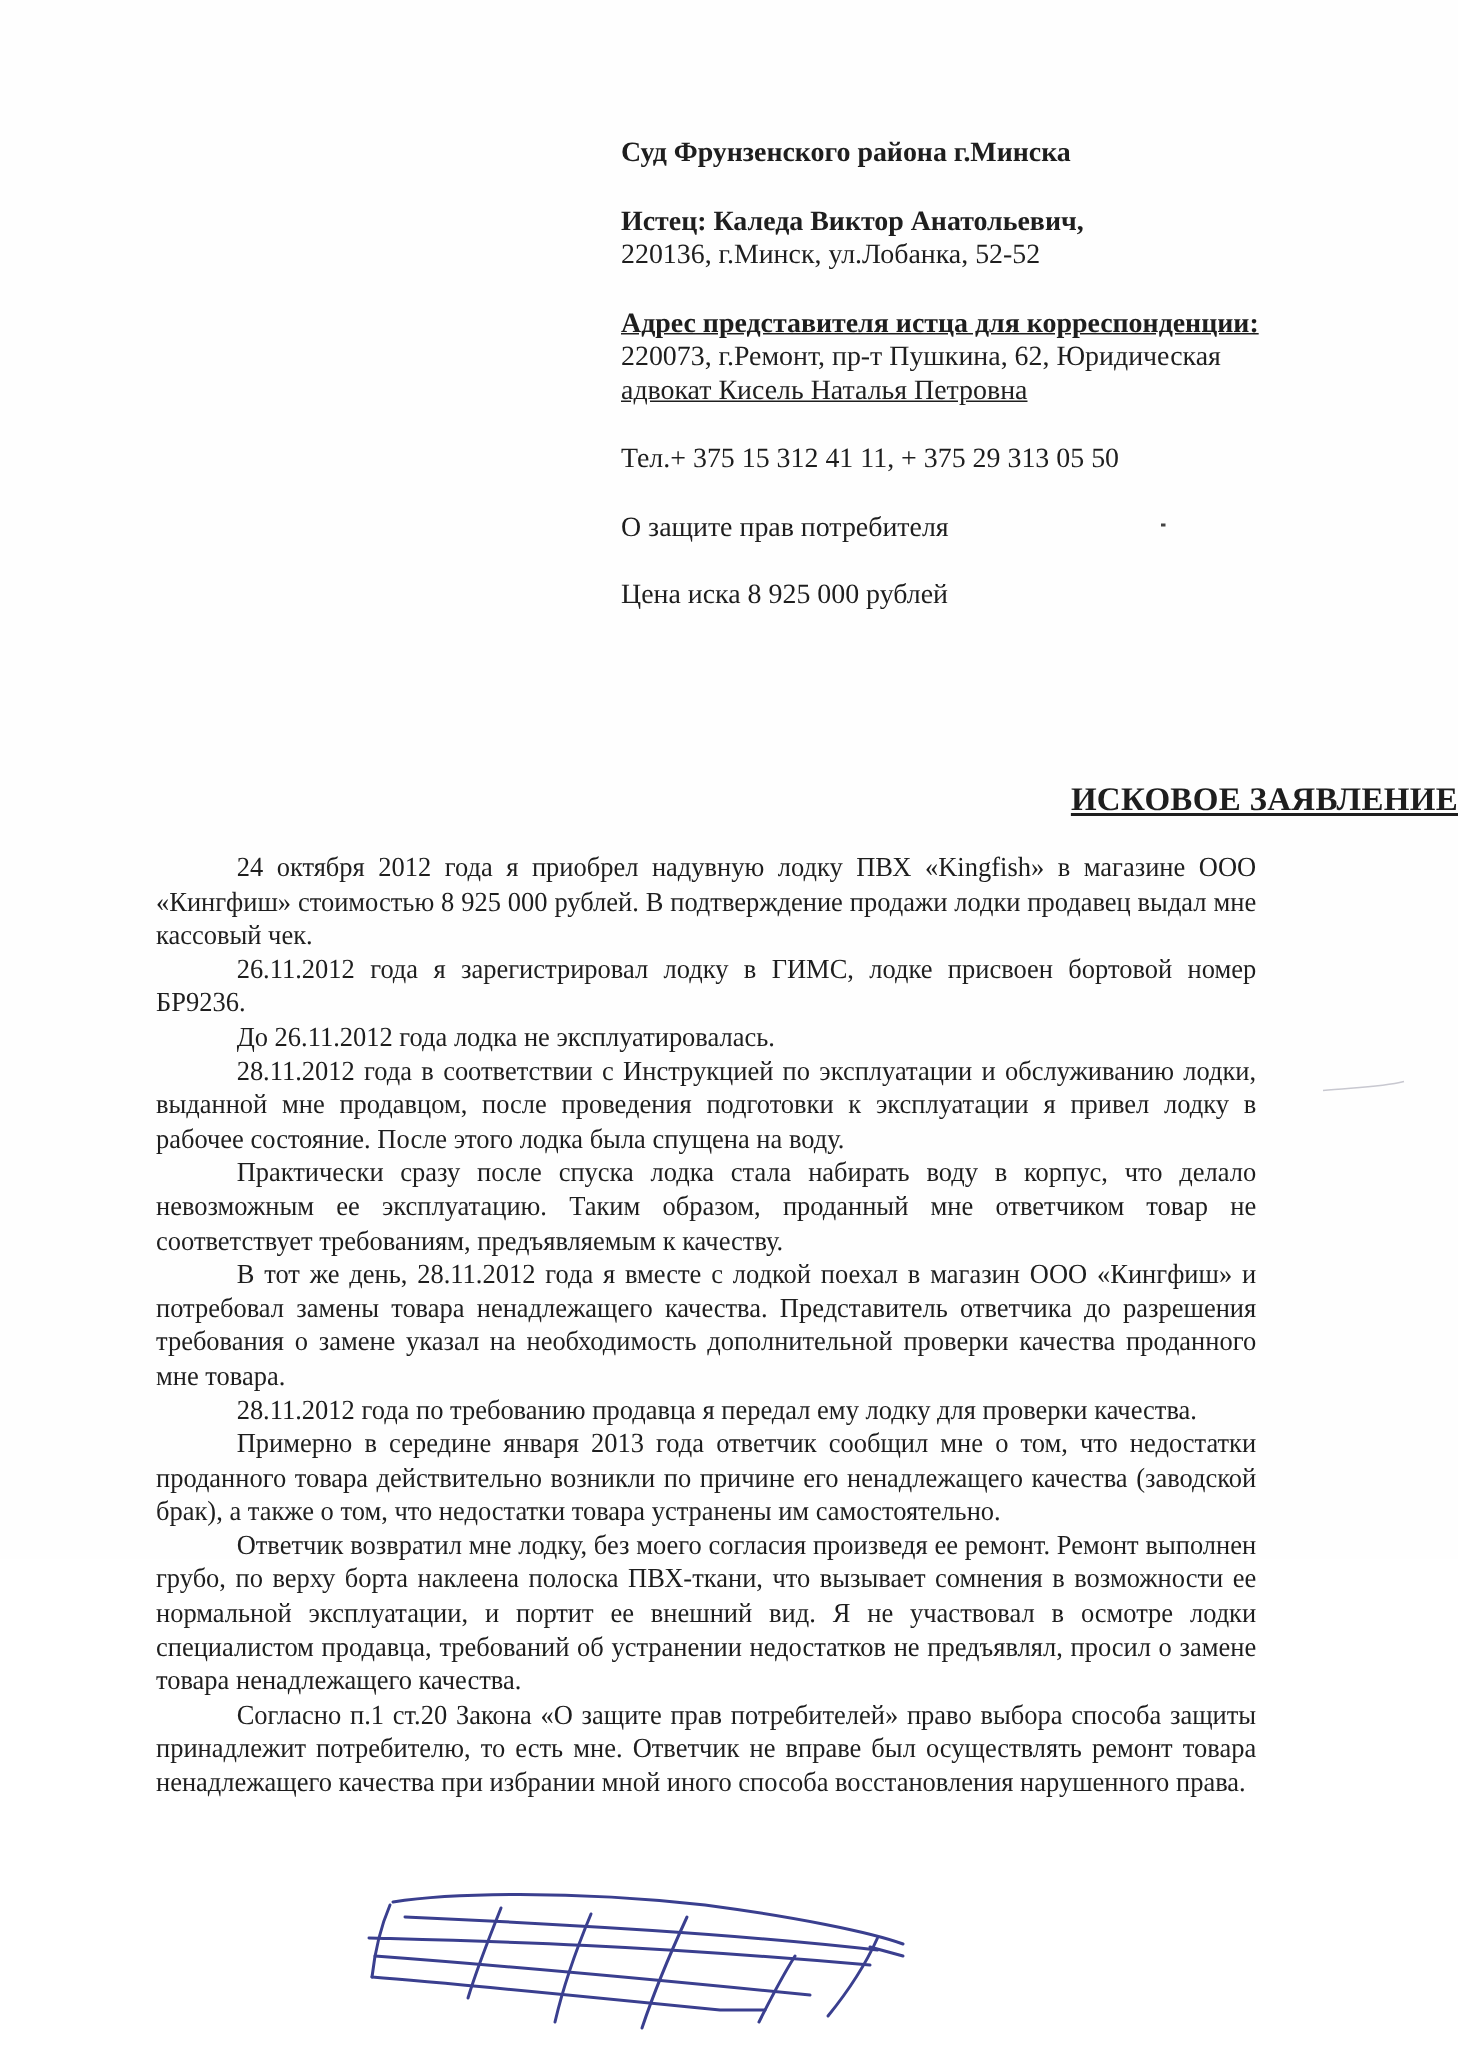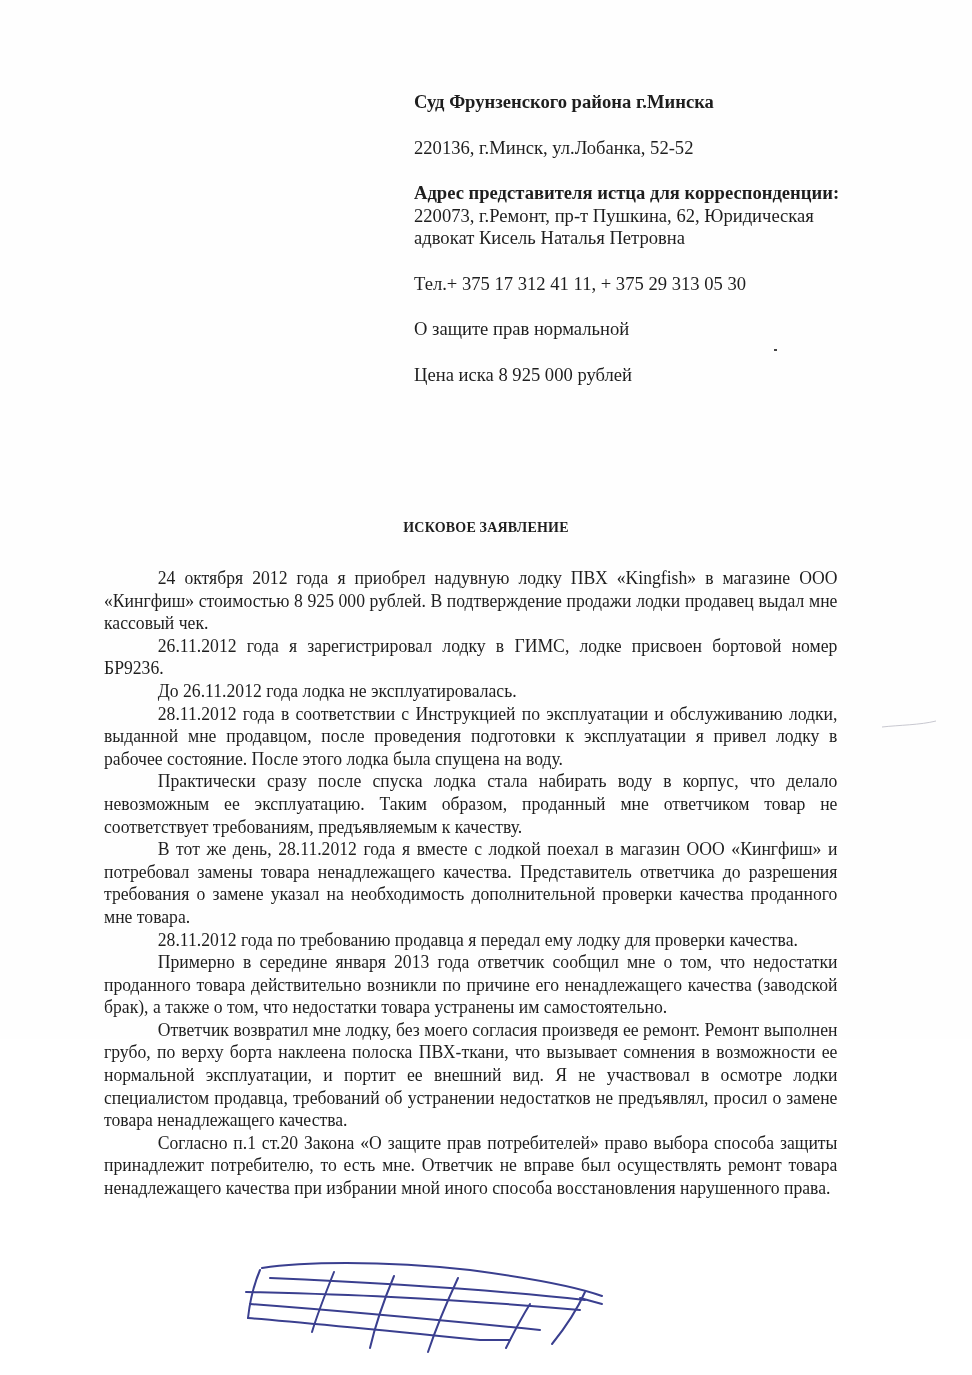--- a/index.html
+++ b/index.html
@@ -1,48 +1,49 @@
 <!DOCTYPE html>
 <html><head>
 <meta charset="utf-8">
 <style>
   html, body { margin: 0; padding: 0; background: #ffffff; }
   body { width: 972px; height: 1375px; position: relative; overflow: hidden;
          font-family: "Liberation Serif", "DejaVu Serif", serif; color: #1e1e1e; }
   .page { position: absolute; left: 0; top: 0; width: 972px; height: 1039px; background: #fefefe; padding-left: 40px; }
   .header { position: absolute; left: 414px; top: 91px; width: 470px; font-size: 18.6px; line-height: 22.5px; }
   .header .bold { font-weight: bold; }
-  .header .u { }
+  .header .u { text-decoration: underline; }
   .header p { margin: 0; }
   .gap { height: 23px; }
-  .title { position: absolute; left: 0; width: 972px; top: 520px; text-align: center;
-           font-weight: bold; font-size: 14px; letter-spacing: 0.2px; }
+  .title { position: absolute; left: 0; width: 972px; top: 520px; text-align: right;
+           font-weight: bold; font-size: 22px; letter-spacing: 0.2px; text-decoration: underline; }
   .body { position: absolute; left: 104px; top: 567px; width: 764px; font-size: 18.4px; line-height: 22.6px;
           text-align: justify; transform: scaleX(0.96); transform-origin: left top; }
   .body p { margin: 0; text-indent: 56px; }
   .sketch { position: absolute; left: 240px; top: 1248px; width: 370px; height: 110px; }
   .mark { position: absolute; }
 </style>
 </head>
 <body>
 
 <div class="page">
 
   <div class="header">
     <p class="bold">Суд Фрунзенского района г.Минска</p>
     <div class="gap"></div>
+    <p class="bold">Истец: Каледа Виктор Анатольевич,</p>
     <p>220136, г.Минск, ул.Лобанка, 52-52</p>
     <div class="gap"></div>
     <p class="bold u">Адрес представителя истца для корреспонденции:</p>
     <p>220073, г.Ремонт, пр-т Пушкина, 62, Юридическая</p>
     <p class="u">адвокат Кисель Наталья Петровна</p>
     <div class="gap"></div>
-    <p>Тел.+ 375 17 312 41 11, + 375 29 313 05 30</p>
+    <p>Тел.+ 375 15 312 41 11, + 375 29 313 05 50</p>
     <div class="gap"></div>
-    <p>О защите прав нормальной</p>
+    <p>О защите прав потребителя</p>
     <div class="gap"></div>
     <p>Цена иска 8 925 000 рублей</p>
   </div>
 
   <div class="title">ИСКОВОЕ ЗАЯВЛЕНИЕ</div>
 
   <div class="body">
     <p>24 октября 2012 года я приобрел надувную лодку ПВХ «Kingfish» в магазине ООО «Кингфиш» стоимостью 8 925 000 рублей. В подтверждение продажи лодки продавец выдал мне кассовый чек.</p>
     <p>26.11.2012 года я зарегистрировал лодку в ГИМС, лодке присвоен бортовой номер БР9236.</p>
     <p>До 26.11.2012 года лодка не эксплуатировалась.</p>

